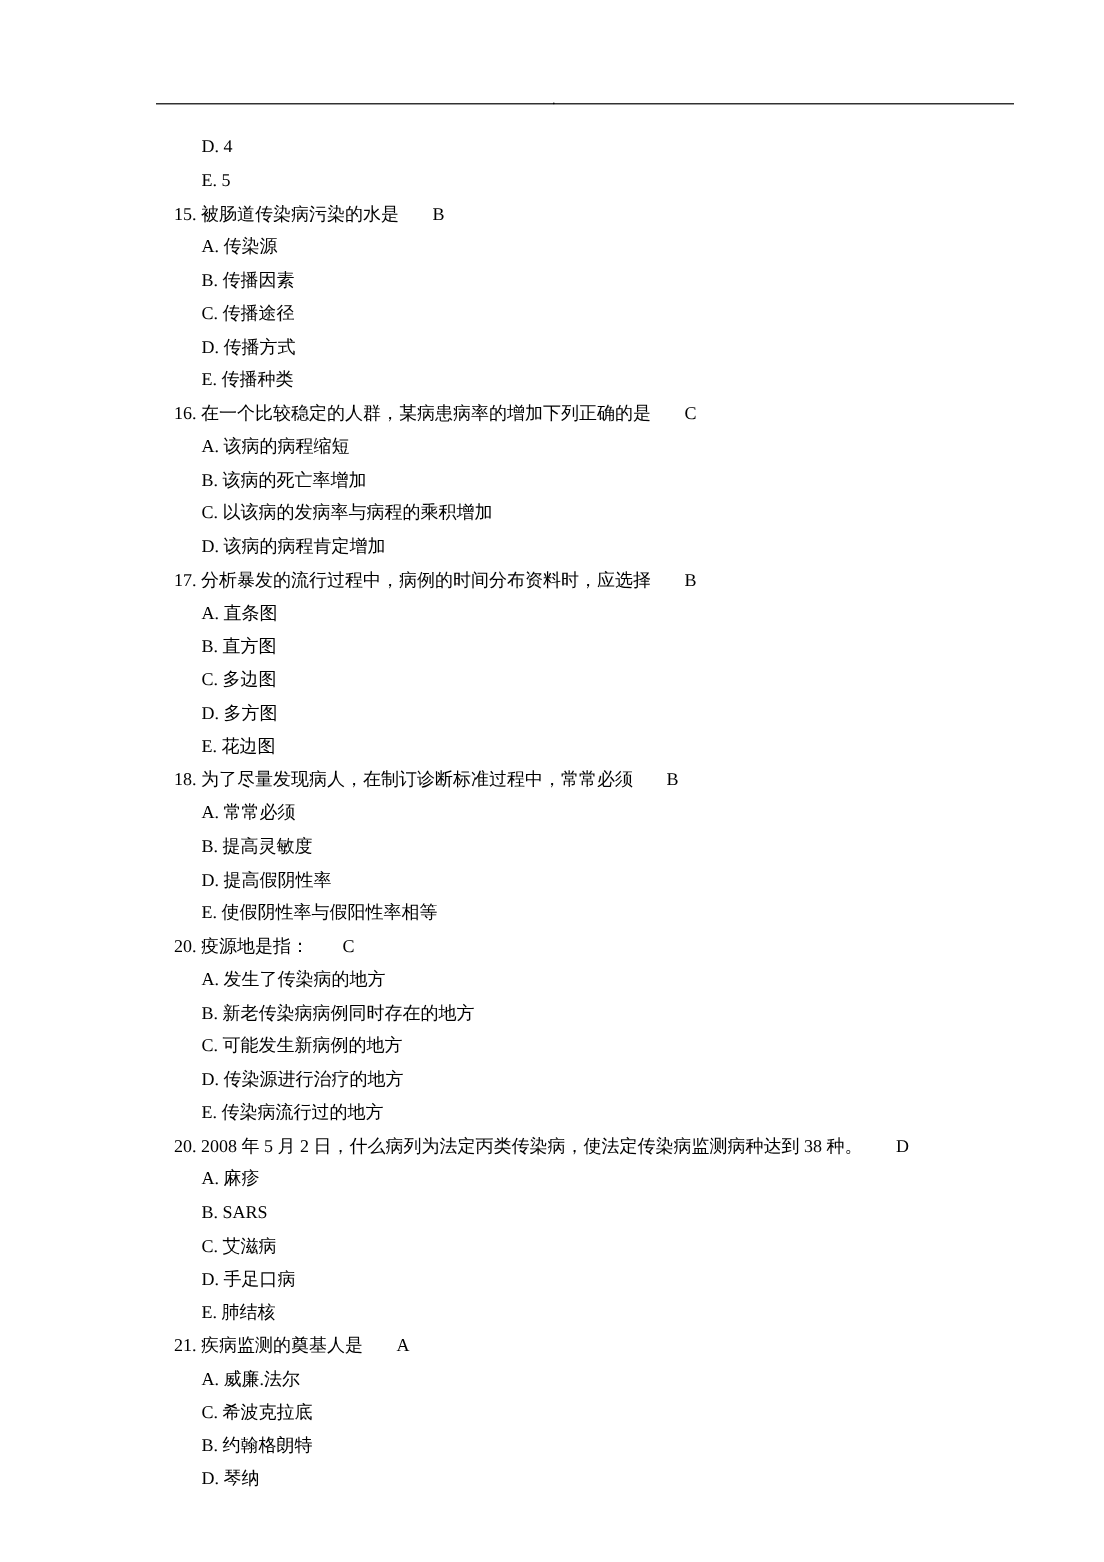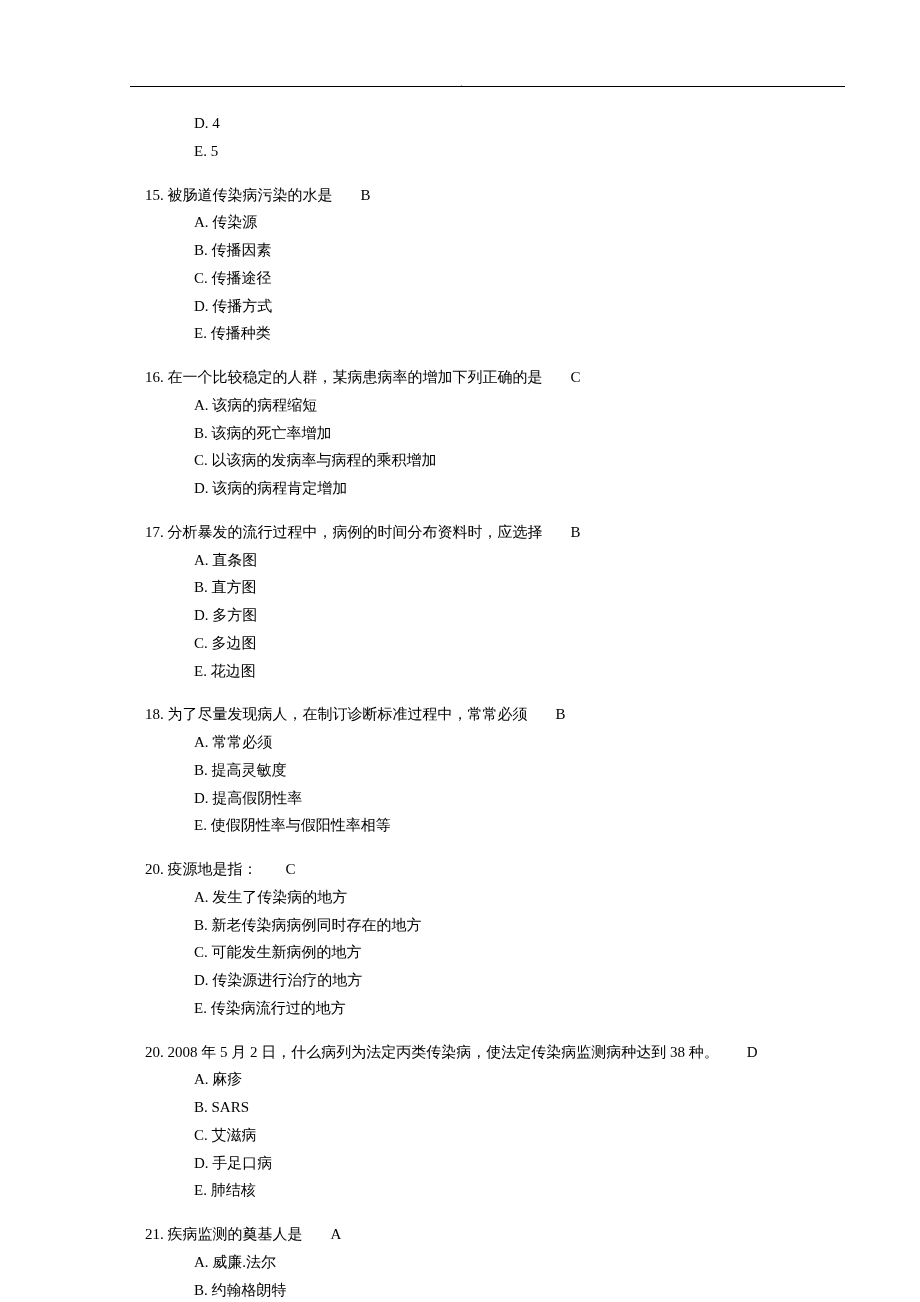--- a/index.html
+++ b/index.html
@@ -30,24 +30,23 @@
     left: 130px;
     right: 75px;
     border-top: 1px solid #000;
   }
   .content {
     padding-top: 40px;
   }
   .q-stem {
     margin-left: 15px;
     text-indent: 0;
-    margin-top: 16px;
   }
   .q-opt {
-    margin-left: 64px;
+    margin-left: 38px;
   }
   .ans {
     display: inline-block;
     margin-left: 28px;
   }
 </style>
 </head>
 <body>
 
 <div class="page">
@@ -64,40 +63,40 @@
       <div class="q-opt">D. 传播方式</div>
       <div class="q-opt">E. 传播种类</div>
       <div class="q-stem"><span>16.</span> <span>在一个比较稳定的人群，某病患病率的增加下列正确的是</span><span class="ans">C</span></div>
       <div class="q-opt">A.     该病的病程缩短</div>
       <div class="q-opt">B.     该病的死亡率增加</div>
       <div class="q-opt">C.     以该病的发病率与病程的乘积增加</div>
       <div class="q-opt">D.     该病的病程肯定增加</div>
       <div class="q-stem"><span>17.</span> <span>分析暴发的流行过程中，病例的时间分布资料时，应选择</span><span class="ans">B</span></div>
       <div class="q-opt">A. 直条图</div>
       <div class="q-opt">B. 直方图</div>
+      <div class="q-opt">C. 多边图</div>
       <div class="q-opt">D. 多方图</div>
-      <div class="q-opt">C. 多边图</div>
       <div class="q-opt">E. 花边图</div>
       <div class="q-stem"><span>18.</span> <span>为了尽量发现病人，在制订诊断标准过程中，常常必须</span><span class="ans">B</span></div>
       <div class="q-opt">A. 常常必须</div>
       <div class="q-opt">B. 提高灵敏度</div>
       <div class="q-opt">D. 提高假阴性率</div>
       <div class="q-opt">E. 使假阴性率与假阳性率相等</div>
       <div class="q-stem"><span>20.</span> <span>疫源地是指：</span><span class="ans">C</span></div>
       <div class="q-opt">A. 发生了传染病的地方</div>
       <div class="q-opt">B. 新老传染病病例同时存在的地方</div>
       <div class="q-opt">C. 可能发生新病例的地方</div>
       <div class="q-opt">D. 传染源进行治疗的地方</div>
       <div class="q-opt">E. 传染病流行过的地方</div>
       <div class="q-stem"><span>20.</span> <span>2008 年 5 月 2 日，什么病列为法定丙类传染病，使法定传染病监测病种达到 38 种。</span><span class="ans">D</span></div>
       <div class="q-opt">A. 麻疹</div>
       <div class="q-opt">B. SARS</div>
       <div class="q-opt">C. 艾滋病</div>
       <div class="q-opt">D. 手足口病</div>
       <div class="q-opt">E. 肺结核</div>
       <div class="q-stem"><span>21.</span> <span>疾病监测的奠基人是</span><span class="ans">A</span></div>
       <div class="q-opt">A. 威廉.法尔</div>
+      <div class="q-opt">C. 希波克拉底</div>
       <div class="q-opt">B. 约翰格朗特</div>
-      <div class="q-opt">C. 希波克拉底</div>
       <div class="q-opt">D. 琴纳</div>
     </div>
 
 </div>
 
 </body></html>

